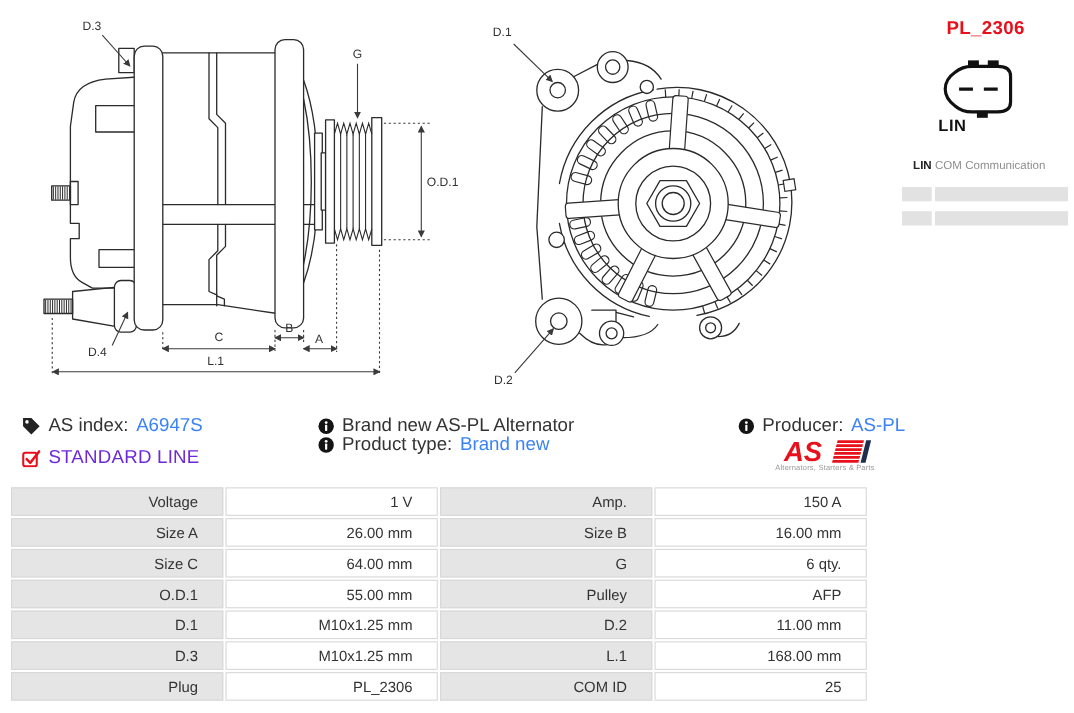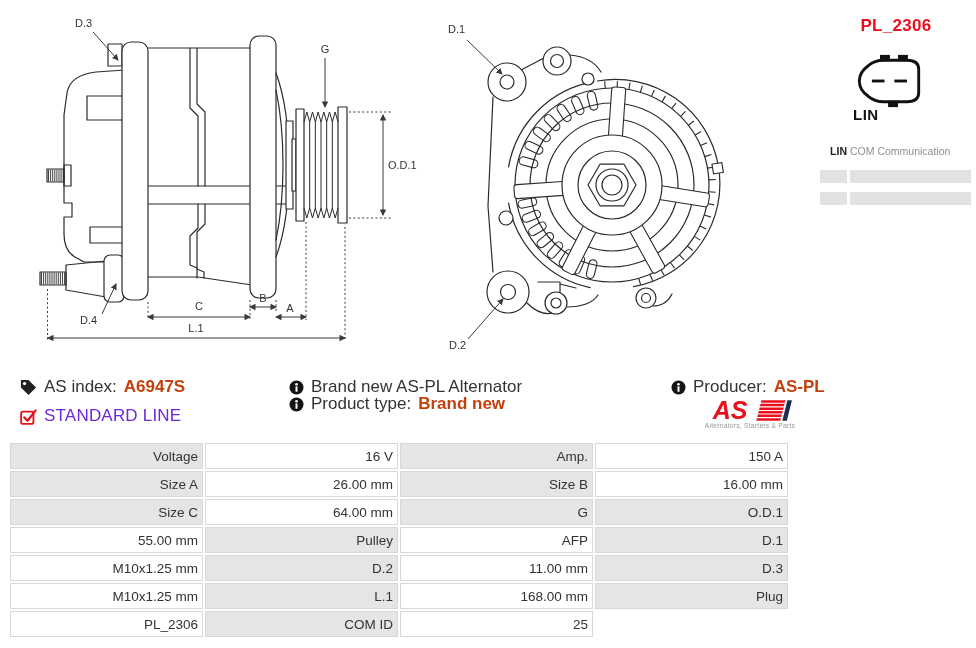--- a/index.html
+++ b/index.html
@@ -24,27 +24,27 @@
              font-weight:bold;letter-spacing:.3px;color:#e8101b}
   .lin-label{left:853px;top:106px;font-size:15px;font-weight:bold;color:#111;letter-spacing:.5px}
   .comm-table{left:820px;top:144px;width:151px}
   .comm-row{display:flex;gap:3px;margin-bottom:9px;height:13px;align-items:center}
   .comm-row:first-child{margin-bottom:13px}
   .comm-key{width:27px;flex:none;text-align:right;font-weight:bold;font-size:10.5px;color:#222}
   .comm-val{flex:1;font-size:10.5px;color:#8f8f8f;white-space:nowrap}
   .comm-row.ph .comm-key,.comm-row.ph .comm-val{background:#e2e2e2;height:13px}
   
   .inforow{display:flex;align-items:center;gap:7px;font-size:17px;white-space:nowrap}
-  .inforow .b{font-weight:bold;color:#c2410c}
+  .inforow .b{font-weight:normal;color:#3b82f6}
   .red-line{color:#6d28d9;font-weight:normal;letter-spacing:.2px}
   .tagline{left:700px;top:422px;width:100px;text-align:center;font-size:6.8px;
            color:#999;letter-spacing:.2px}
   
   .spec{left:10px;top:443px;width:778px;display:grid;grid-template-columns:repeat(4,1fr);gap:2px}
-  .cell{height:26px;line-height:26px;text-align:right;padding-right:4px;font-size:13.5px;
+  .cell{height:26px;line-height:26px;text-align:right;padding-right:22px;font-size:13.5px;
         border:1px solid #d8d8d8;box-sizing:border-box;overflow:hidden}
   .lab{background:#e5e5e5}
   .val{background:#fff}
 </style>
 </head>
 <body>
 
 <svg id="svg-side" width="390" height="345" viewBox="30 8 390 345">
   <defs>
     <marker id="mA" viewBox="0 0 10 10" refX="8.5" refY="5" markerWidth="6.5" markerHeight="6.5" orient="auto-start-reverse">
@@ -343,32 +343,33 @@
     <rect x="60" y="16.6" width="24" height="2.5" fill="#e8101b"></rect>
     <rect x="60" y="20.2" width="24" height="2.5" fill="#e8101b"></rect>
     <rect x="86" y="2.2" width="4.5" height="20.5" fill="#1d2e4e"></rect>
   </g>
   <text x="28" y="21" text-anchor="middle" font-size="25" font-weight="bold" font-style="italic" fill="#e8101b" font-family="Liberation Sans, sans-serif">AS</text>
 </svg>
 <div class="abs tagline">Alternators, Starters &amp; Parts</div>
 
 <div class="abs spec">
   <div class="cell lab">Voltage</div>
-  <div class="cell val">16 V</div>
+  <div class="cell val">1 V</div>
   <div class="cell lab">Amp.</div>
   <div class="cell val">150 A</div>
 
   <div class="cell lab">Size A</div>
   <div class="cell val">26.00 mm</div>
   <div class="cell lab">Size B</div>
   <div class="cell val">16.00 mm</div>
 
   <div class="cell lab">Size C</div>
   <div class="cell val">64.00 mm</div>
   <div class="cell lab">G</div>
+  <div class="cell val">6 qty.</div>
 
   <div class="cell lab">O.D.1</div>
   <div class="cell val">55.00 mm</div>
   <div class="cell lab">Pulley</div>
   <div class="cell val">AFP</div>
 
   <div class="cell lab">D.1</div>
   <div class="cell val">M10x1.25 mm</div>
   <div class="cell lab">D.2</div>
   <div class="cell val">11.00 mm</div>

